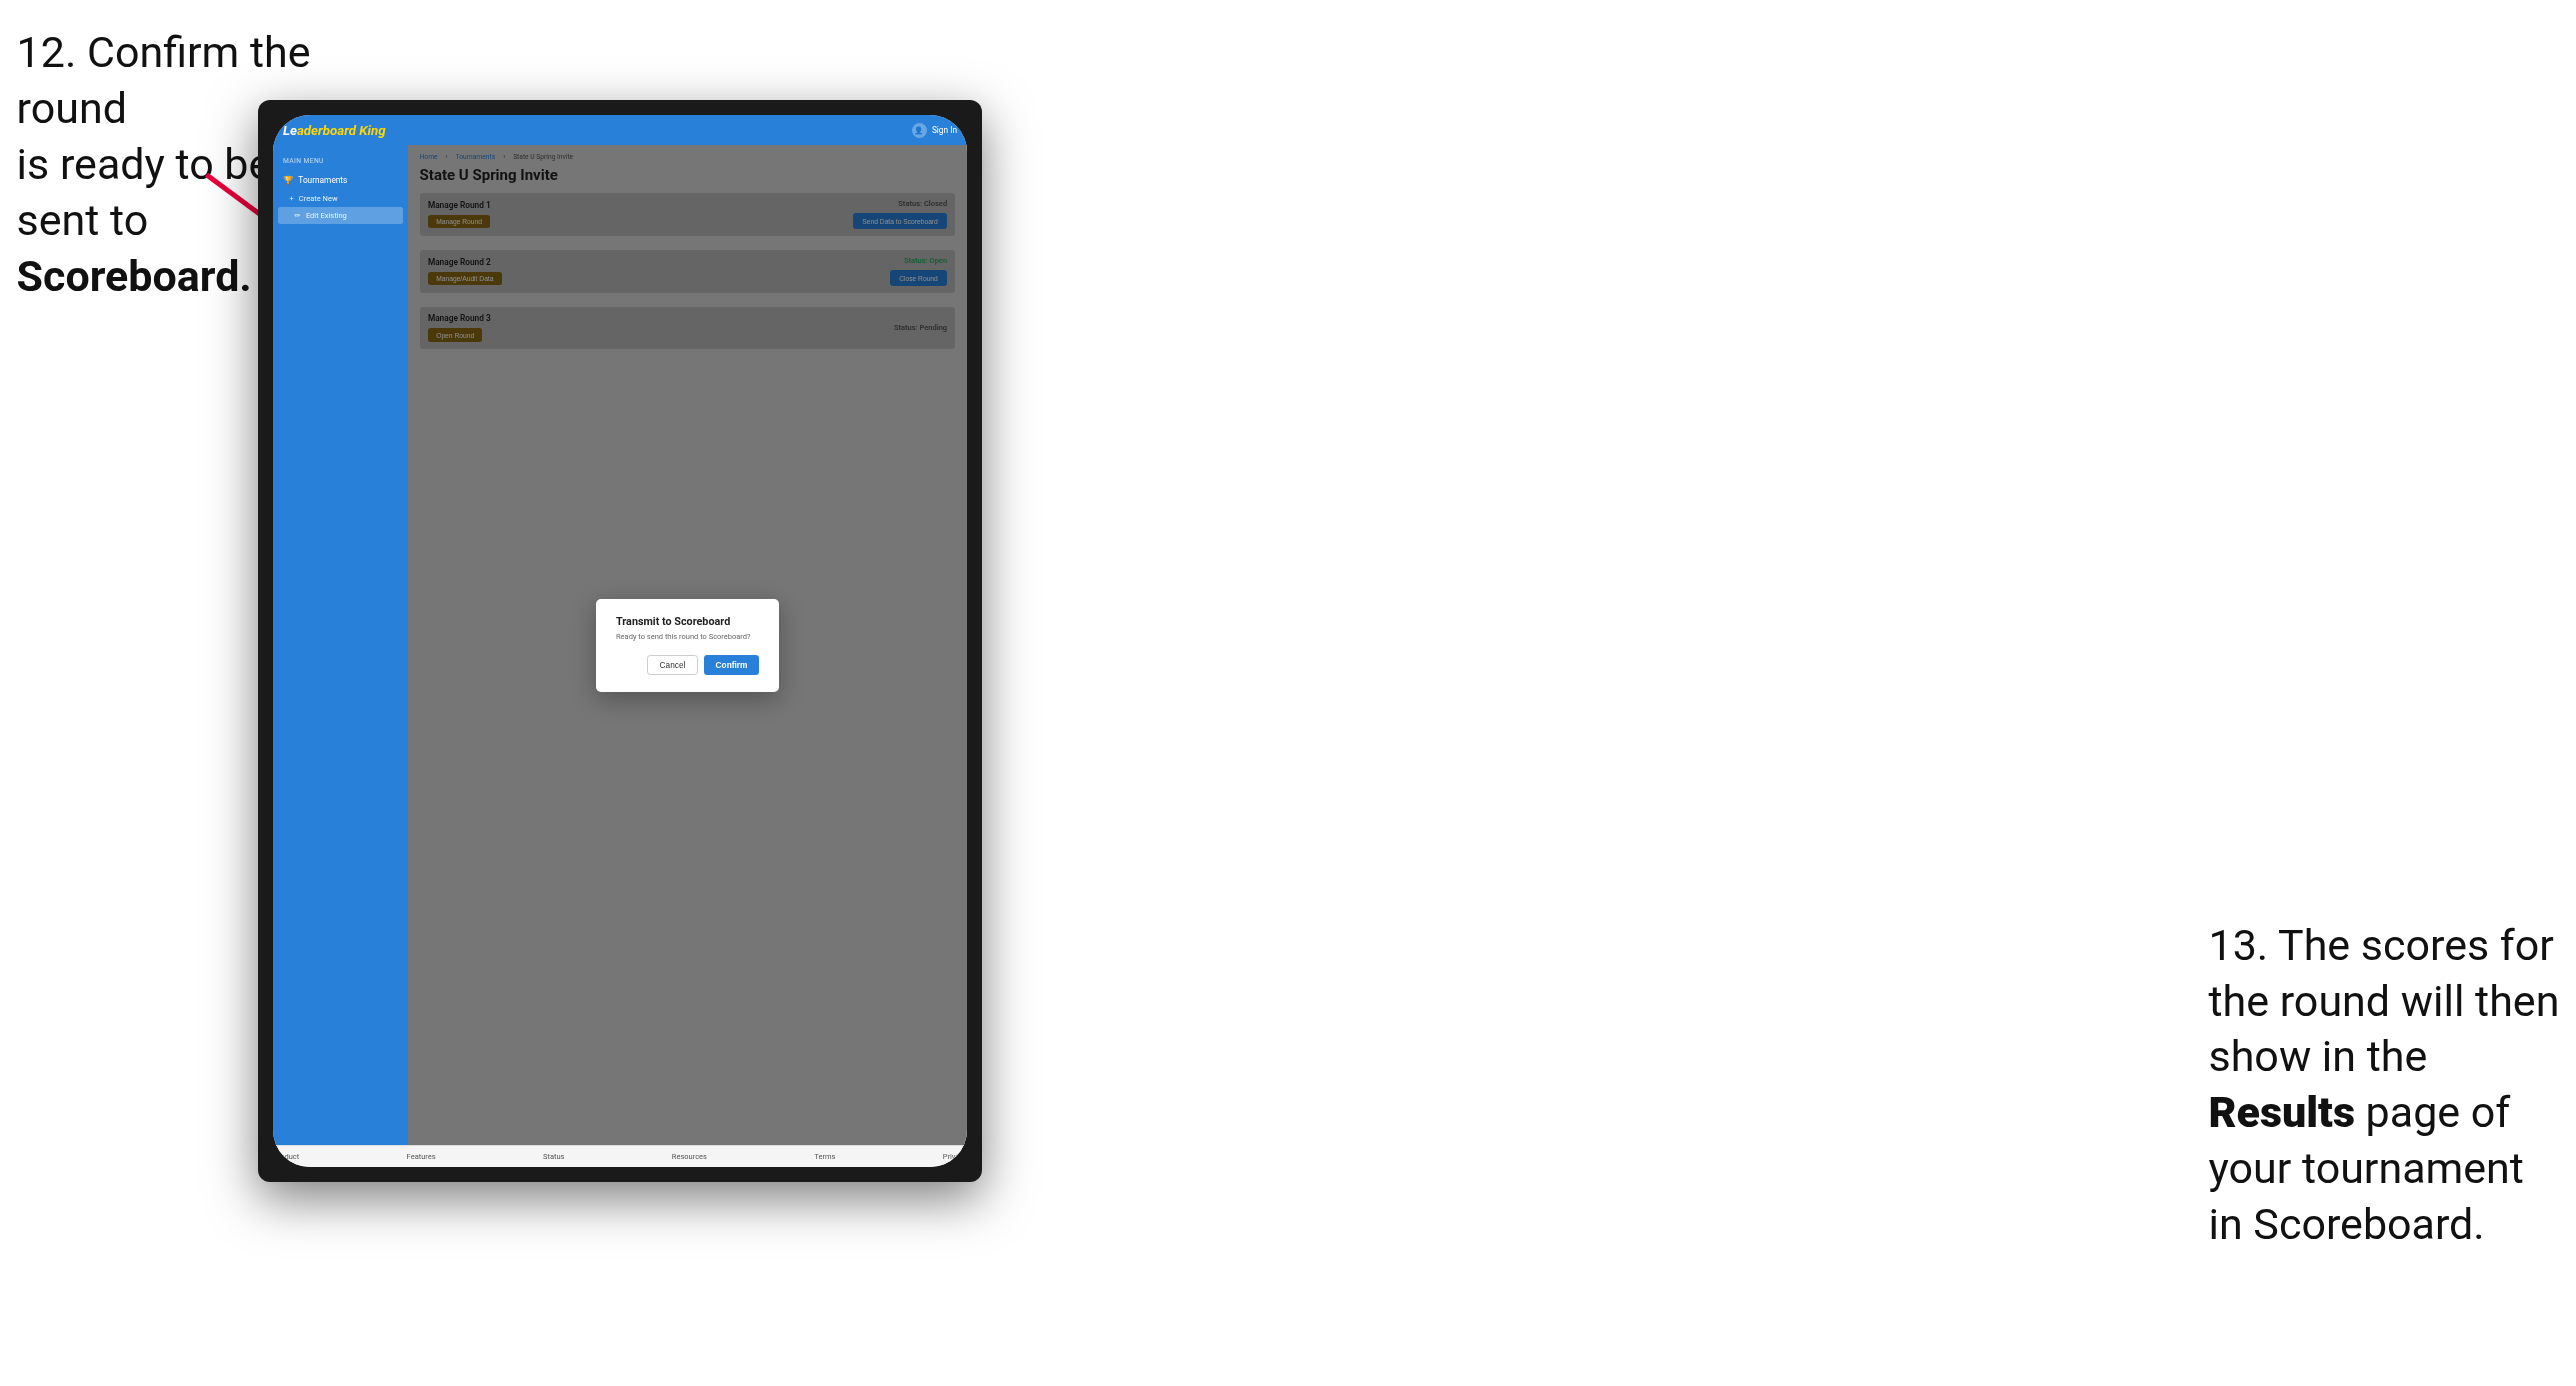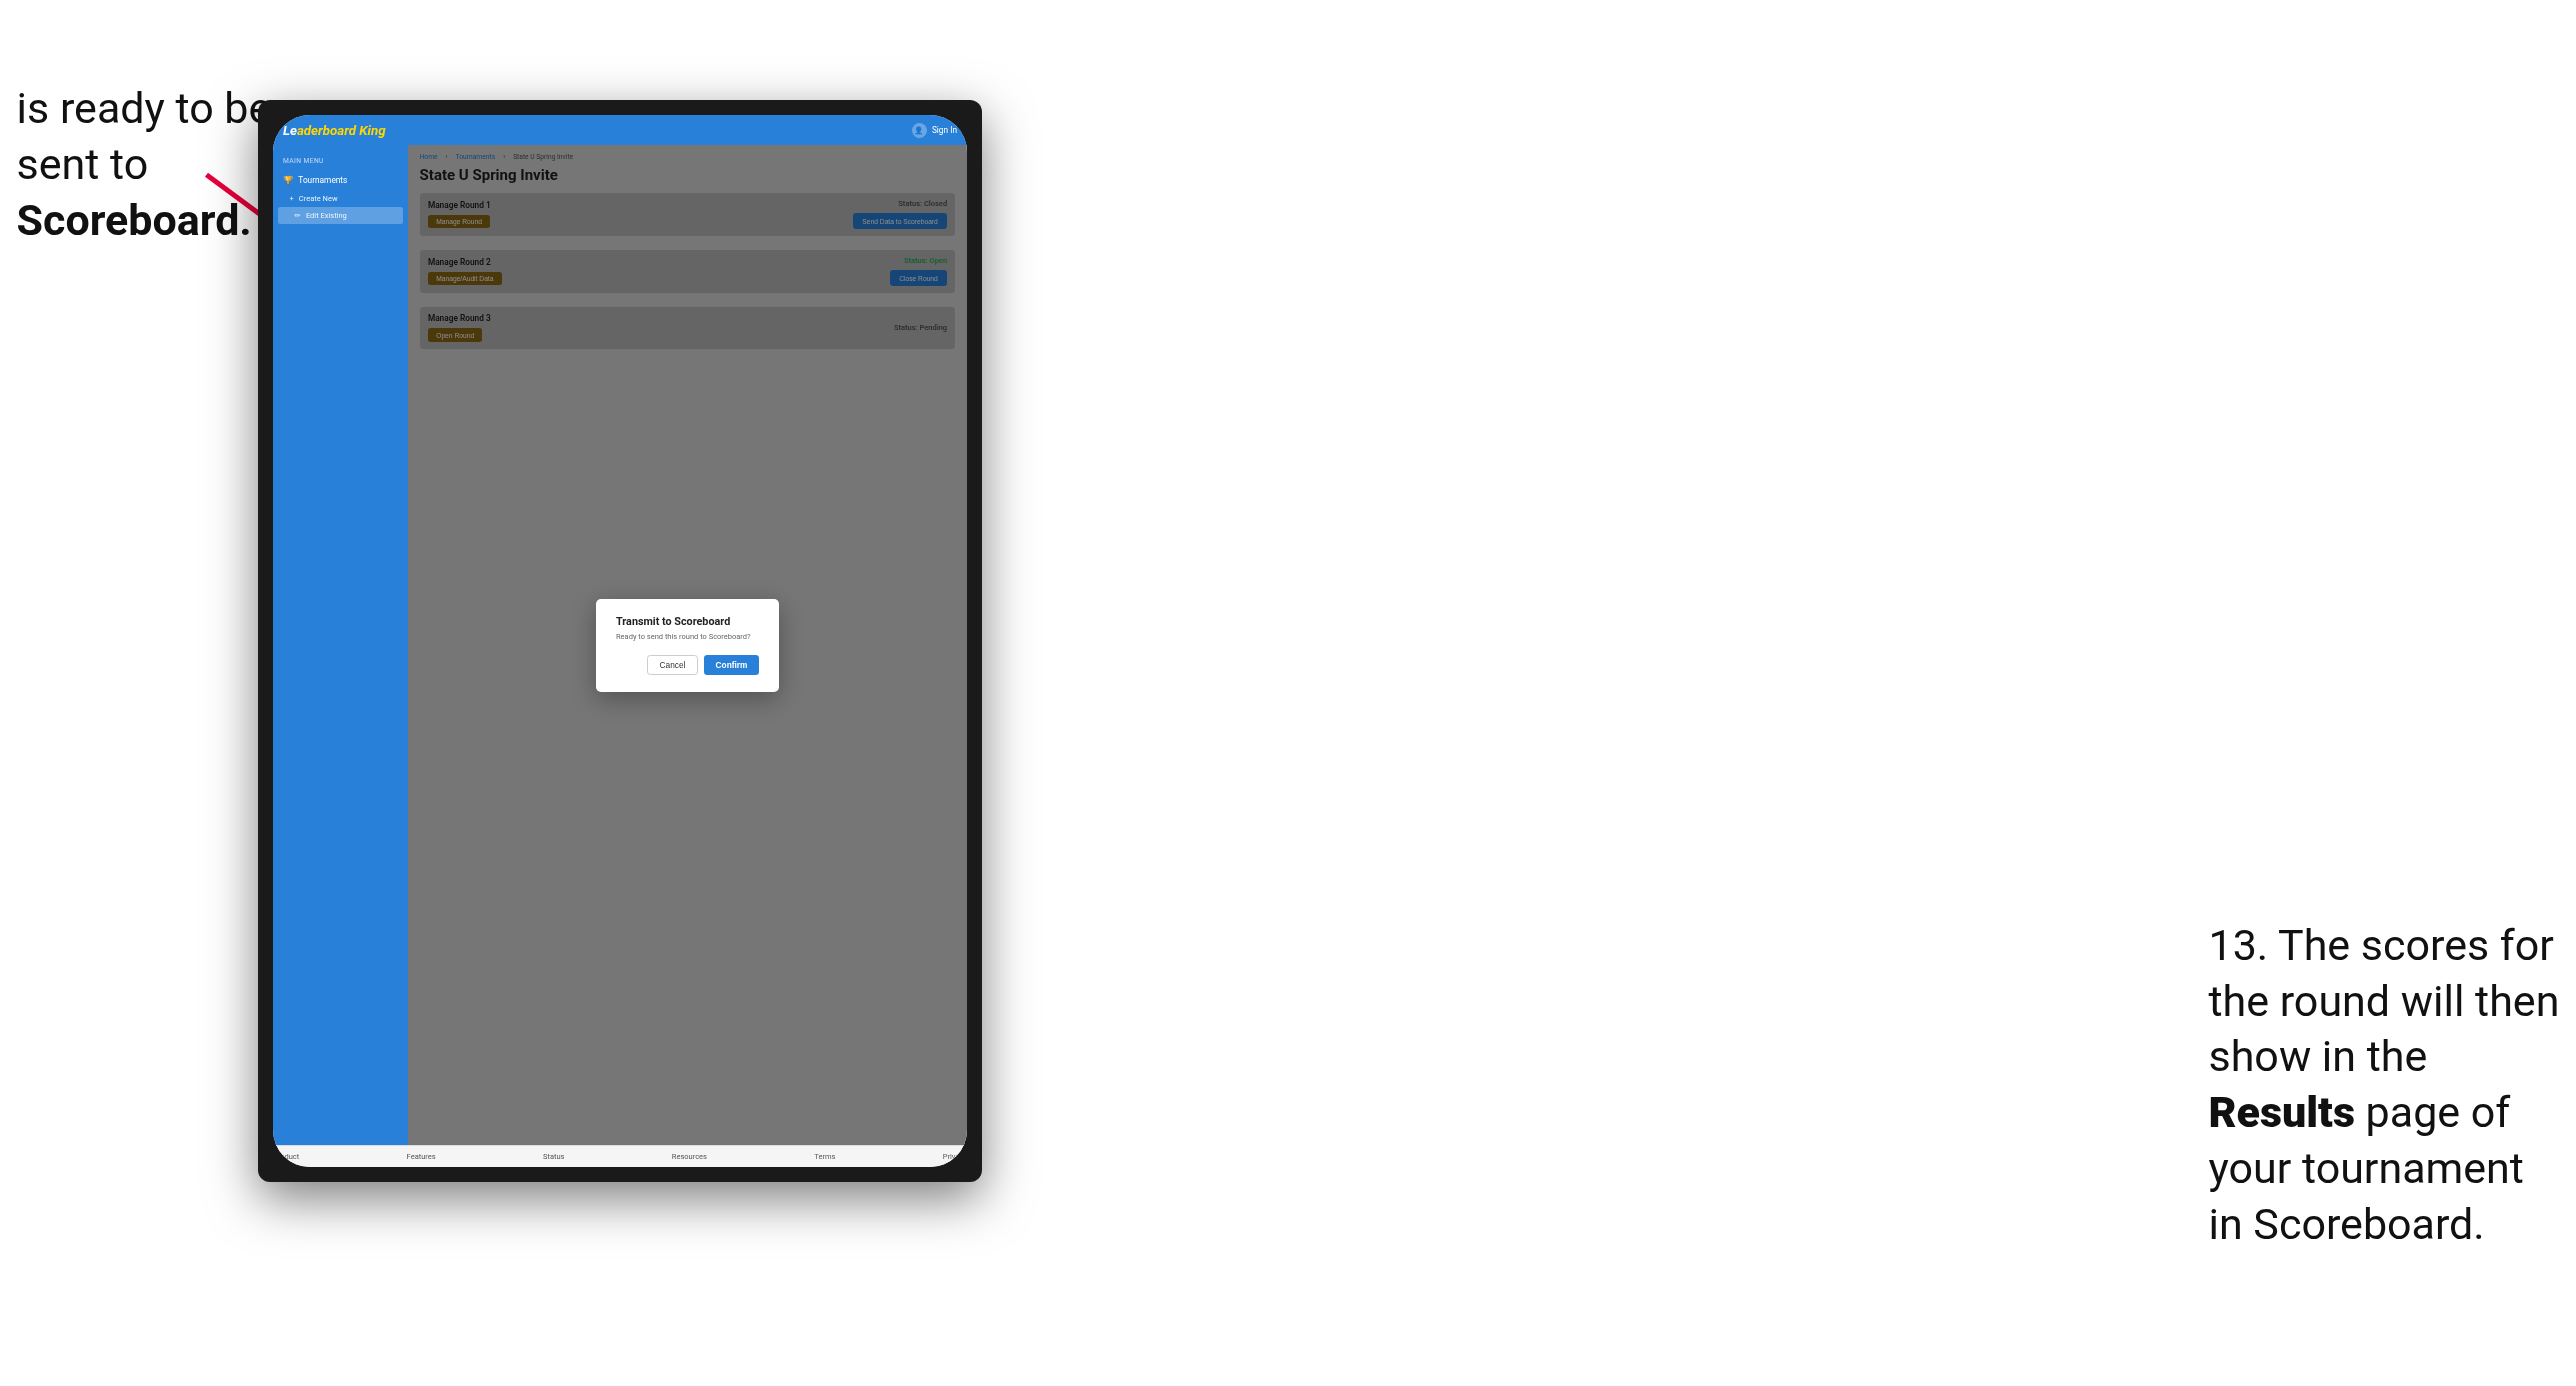--- a/index.html
+++ b/index.html
@@ -349,21 +349,21 @@
       left: 0;
       width: 100%;
       height: 100%;
       pointer-events: none;
     }
   </style>
 </head>
 <body>
 
 <div class="instruction-top">
-  <br>
+  <span>12. Confirm the round</span><br>
   <span>is ready to be sent to</span><br>
   <strong>Scoreboard.</strong>
 </div>
 
 <svg class="arrow-svg" viewBox="0 0 3096 1666" xmlns="http://www.w3.org/2000/svg">
   <defs>
     <marker id="arrowhead" markerWidth="10" markerHeight="7" refX="10" refY="3.5" orient="auto">
       <polygon points="0 0, 10 3.5, 0 7" fill="#e8003a"></polygon>
     </marker>
   </defs>

